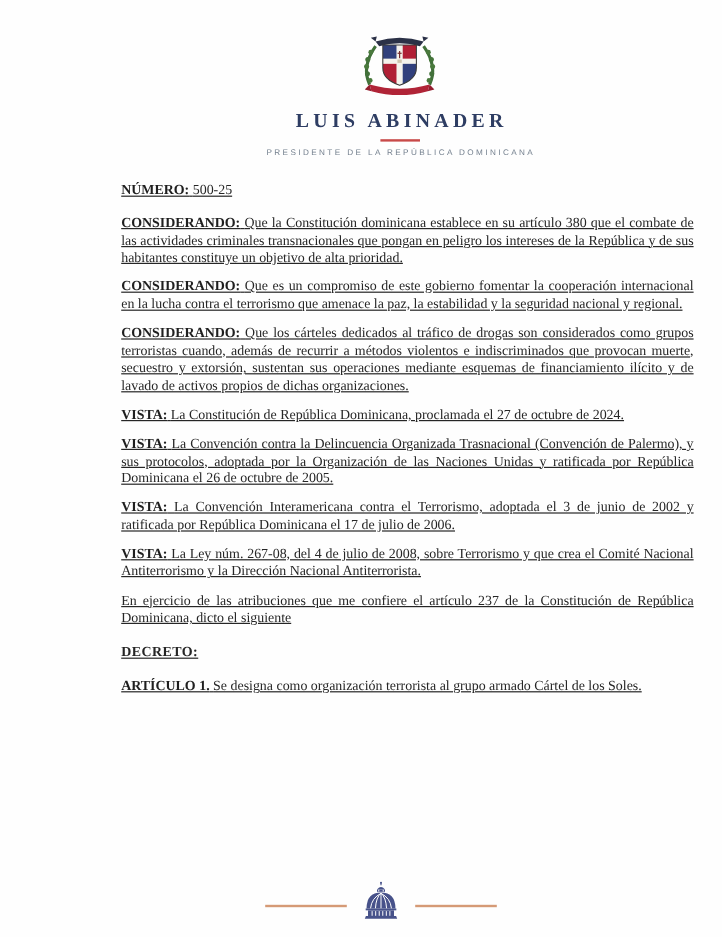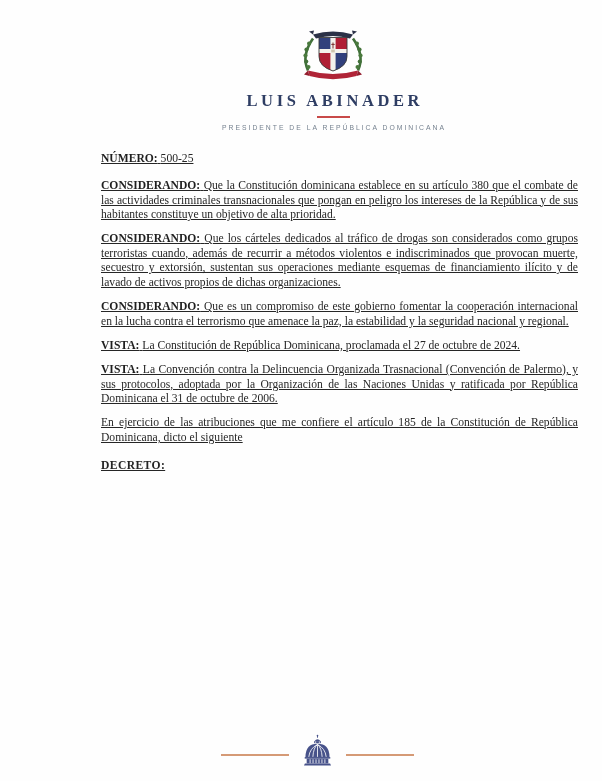--- a/index.html
+++ b/index.html
@@ -145,29 +145,32 @@
     </svg>
     <div class="president-name">LUIS ABINADER</div>
     <div class="red-rule"></div>
     <div class="letterhead-subtitle">PRESIDENTE DE LA REPÚBLICA DOMINICANA</div>
   </div>
 
   <div class="doc-body">
     <p class="number-line"><b>NÚMERO:</b> <span>500-25</span></p>
 
     <p><b>CONSIDERANDO:</b> <span>Que la Constitución dominicana establece en su artículo 380 que el combate de las actividades criminales transnacionales que pongan en peligro los intereses de la República y de sus habitantes constituye un objetivo de alta prioridad.</span></p>
+    <p><b>CONSIDERANDO:</b> <span>Que es un compromiso de este gobierno fomentar la cooperación internacional en la lucha contra el terrorismo que amenace la paz, la estabilidad y la seguridad nacional y regional.</span></p>
     <p><b>CONSIDERANDO:</b> <span>Que los cárteles dedicados al tráfico de drogas son considerados como grupos terroristas cuando, además de recurrir a métodos violentos e indiscriminados que provocan muerte, secuestro y extorsión, sustentan sus operaciones mediante esquemas de financiamiento ilícito y de lavado de activos propios de dichas organizaciones.</span></p>
-    <p><b>CONSIDERANDO:</b> <span>Que es un compromiso de este gobierno fomentar la cooperación internacional en la lucha contra el terrorismo que amenace la paz, la estabilidad y la seguridad nacional y regional.</span></p>
     <p><b>VISTA:</b> <span>La Constitución de República Dominicana, proclamada el 27 de octubre de 2024.</span></p>
-    <p><b>VISTA:</b> <span>La Convención contra la Delincuencia Organizada Trasnacional (Convención de Palermo), y sus protocolos, adoptada por la Organización de las Naciones Unidas y ratificada por República Dominicana el 31 de octubre de 2006.</span></p>
-
-    <p>En ejercicio de las atribuciones que me confiere el artículo 185 de la Constitución de República Dominicana, dicto el siguiente</p>
+    <p><b>VISTA:</b> <span>La Convención contra la Delincuencia Organizada Trasnacional (Convención de Palermo), y sus protocolos, adoptada por la Organización de las Naciones Unidas y ratificada por República Dominicana el 26 de octubre de 2005.</span></p>
+    <p><b>VISTA:</b> <span>La Convención Interamericana contra el Terrorismo, adoptada el 3 de junio de 2002 y ratificada por República Dominicana el 17 de julio de 2006.</span></p>
+    <p><b>VISTA:</b> <span>La Ley núm. 267-08, del 4 de julio de 2008, sobre Terrorismo y que crea el Comité Nacional Antiterrorismo y la Dirección Nacional Antiterrorista.</span></p>
+
+    <p>En ejercicio de las atribuciones que me confiere el artículo 237 de la Constitución de República Dominicana, dicto el siguiente</p>
 
     <p class="decree-heading">DECRETO:</p>
 
+    <p><b>ARTÍCULO 1.</b> <span>Se designa como organización terrorista al grupo armado Cártel de los Soles.</span></p>
   </div>
 
   <div class="footer">
     <div class="footer-line"></div>
     <svg class="dome-icon" viewBox="0 0 40 36" aria-hidden="true">
       <g fill="#47528a">
         <rect x="19.5" y="0.5" width="1" height="2.6"></rect>
         <circle cx="20" cy="0.9" r="0.9"></circle>
         <path d="M16.6,6.8 Q20,2.6 23.4,6.8 Z"></path>
         <rect x="16.4" y="6.8" width="7.2" height="2.2"></rect>

